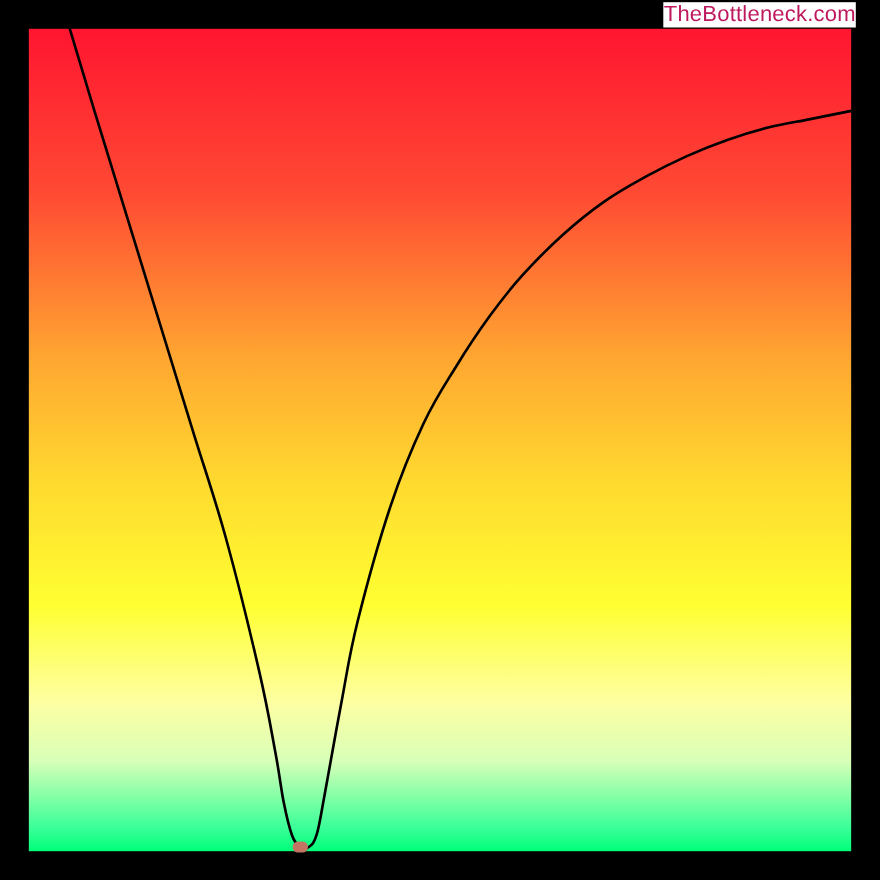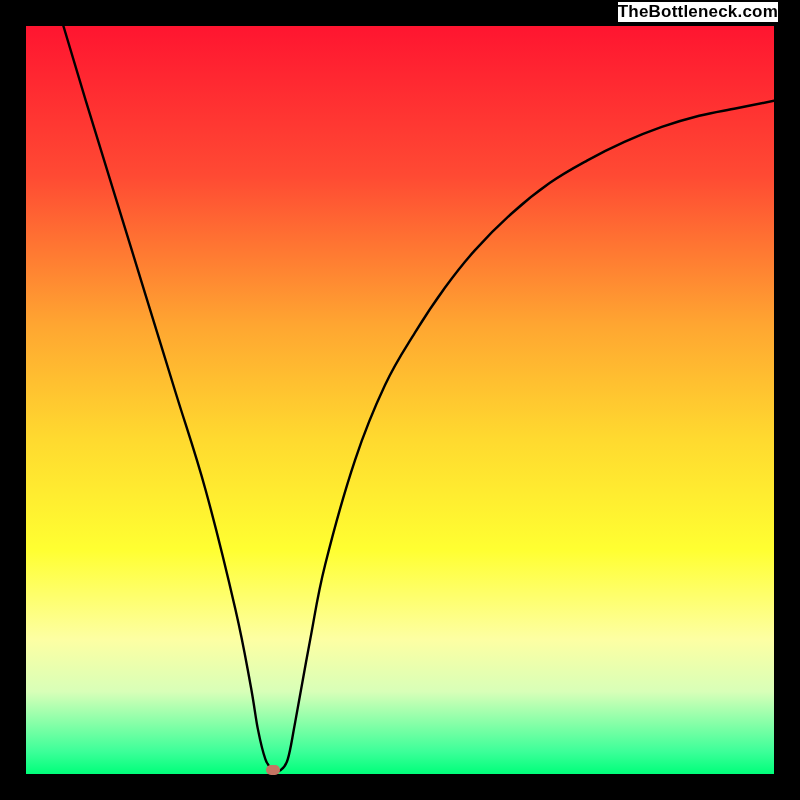--- a/index.html
+++ b/index.html
@@ -16,23 +16,23 @@
     position: absolute;
     left: 0;
     top: 0;
     width: 800px;
     height: 800px;
   }
   .attribution {
     position: absolute;
     right: 22px;
     top: 2px;
-    font-size: 17px;
-    font-weight: 700;
-    color: #000000;
+    font-size: 20px;
+    font-weight: 400;
+    color: #be185d;
     background: #fff;
     letter-spacing: 0.2px;
     z-index: 10;
   }
   svg {
     position: absolute;
     left: 26px;
     top: 26px;
     width: 748px;
     height: 748px;

